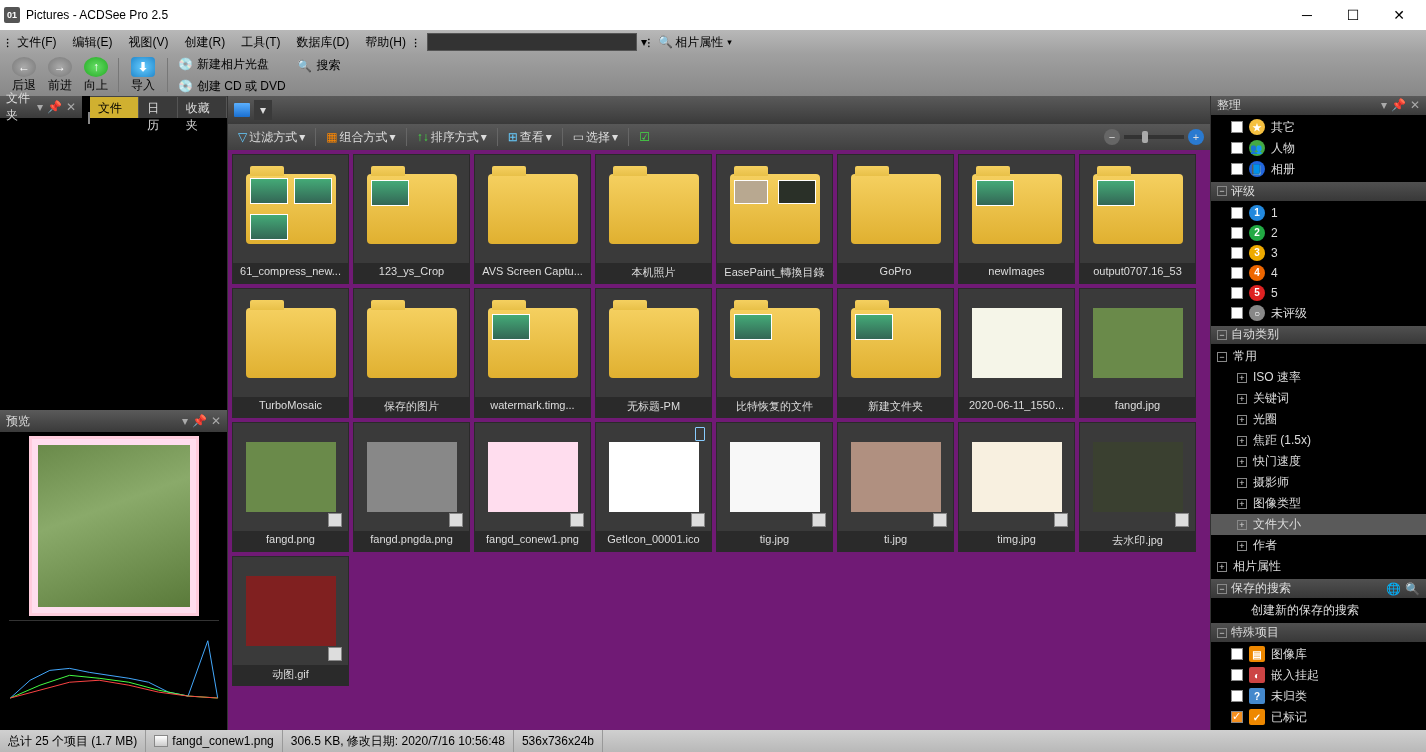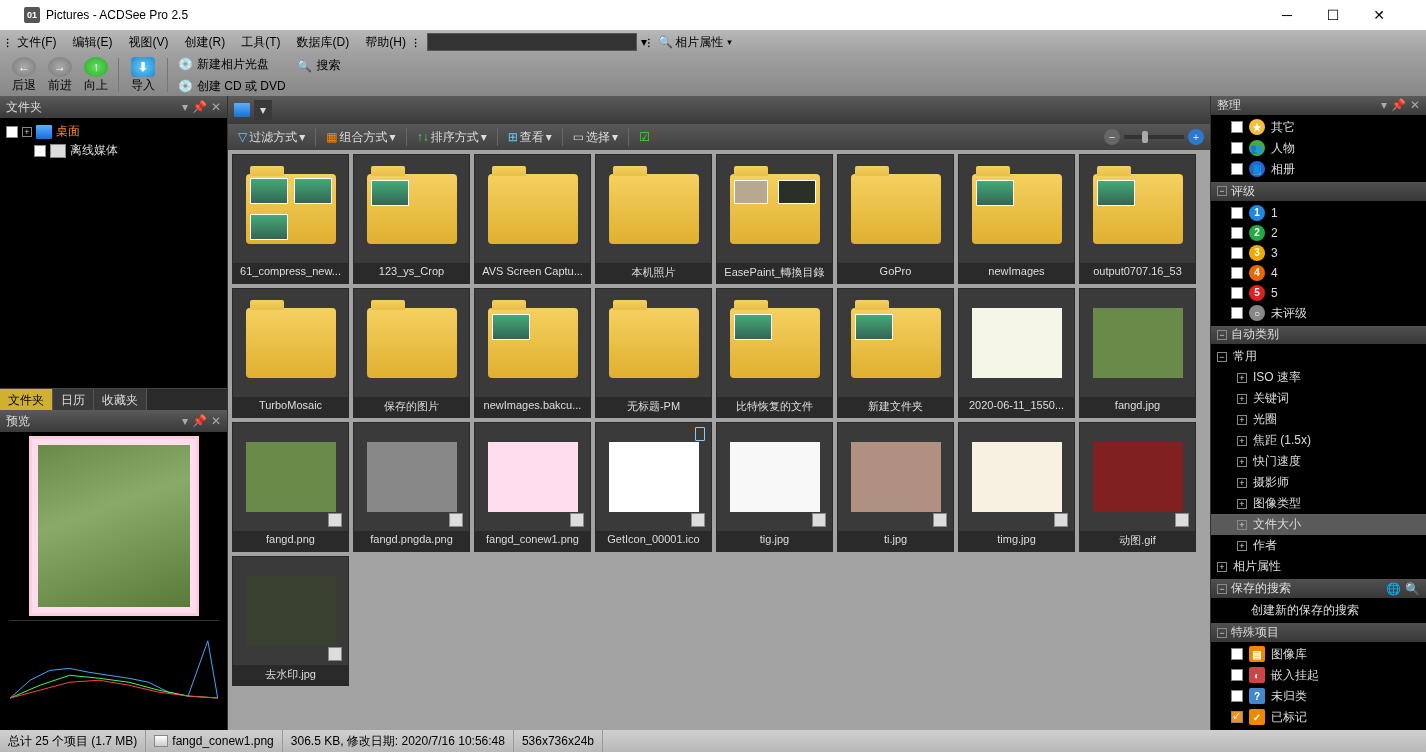--- a/index.html
+++ b/index.html
@@ -1,38 +1,38 @@
 <!DOCTYPE html>
 <html><head>
 <meta charset="utf-8">
 <style>
 * { margin: 0; padding: 0; box-sizing: border-box; font-family: "Microsoft YaHei", "Segoe UI", sans-serif; font-size: 12px; user-select: none; }
 body { background: #000; color: #ddd; width: 1426px; height: 752px; overflow: hidden; display: flex; flex-direction: column; }
 
-.titlebar { height: 30px; background: #fff; color: #000; display: flex; align-items: center; padding: 0 24px; }
+.titlebar { height: 30px; background: #fff; color: #000; display: flex; align-items: center; padding: 0 4px; }
 .titlebar .ico { width: 16px; height: 16px; background: #555; border-radius: 2px; margin-right: 6px; display:flex;align-items:center;justify-content:center;color:#fff;font-size:9px;font-weight:bold; }
 .titlebar .wbtns { margin-left: auto; display: flex; }
 .titlebar .wbtn { width: 46px; height: 30px; display: flex; align-items: center; justify-content: center; font-size: 14px; }
 
 .menubar { height: 24px; background: linear-gradient(#b8b8b8,#a0a0a0); color: #000; display: flex; align-items: center; padding: 0 6px; gap: 0; }
 .menubar .mi { padding: 2px 8px; }
 .menubar .qsearch { margin-left: 10px; width: 210px; height: 18px; background: #333; border: 1px solid #555; }
 .menubar .qs-btn { margin-left: 8px; display:flex; align-items:center; gap:2px; }
 .menubar .dd { font-size:9px; margin-left:2px; }
 
 .toolbar { height: 42px; background: linear-gradient(#a0a0a0,#888); color: #000; display: flex; align-items: center; padding: 0 6px; }
 .toolbar .tbtn { display: flex; flex-direction: column; align-items: center; width: 36px; font-size: 11px; }
 .toolbar .tbtn .g { width: 24px; height: 20px; border-radius: 50%; display:flex;align-items:center;justify-content:center;color:#fff;font-weight:bold; }
 .toolbar .sep { width:1px; height:34px; background:#777; margin:0 4px; }
 .toolbar .btnrow { display:flex; align-items:center; gap:4px; padding:2px 6px; }
 .toolbar .btncol { display:flex; flex-direction:column; gap:1px; }
 
 .workspace { flex:1; display:flex; background:#4a4a4a; min-height:0; }
 
-.panel { display:flex; flex-direction:column; background:#000; }
+.panel { display:flex; flex-direction:row; background:#000; }
 .panel-title { height:22px; background:linear-gradient(#5a5a5a,#3a3a3a); display:flex; align-items:center; padding:0 6px; font-size:12px; }
 .panel-title .tright { margin-left:auto; display:flex; gap:4px; font-size:10px; color:#aaa; }
 .panel-title .tright span { cursor:default; }
 
 .left { width:228px; display:flex; flex-direction:column; border-right:1px solid #333; }
 .folders-body { flex:1; background:#000; padding:4px; overflow:hidden; }
 .folders-body .row { display:flex; align-items:center; gap:4px; padding:1px 2px; }
 .folders-body .cb { width:12px; height:12px; border:1px solid #888; background:#fff; }
 .folders-body .pm { width:10px; height:10px; border:1px solid #888; display:flex;align-items:center;justify-content:center; font-size:9px; color:#ccc; }
 .folders-body .fico { width:16px; height:14px; background:linear-gradient(#5bb0ff,#1a6fd0); border-radius:1px; }
@@ -55,21 +55,21 @@
 .pathbar .dd { width:18px; height:20px; background:#3a3a3a; display:flex;align-items:center;justify-content:center; }
 
 .viewbar { height:26px; background:linear-gradient(#585858,#404040); display:flex; align-items:center; padding:0 6px; gap:4px; }
 .viewbar .vi { display:flex; align-items:center; gap:2px; padding:2px 4px; }
 .viewbar .vsep { width:1px; height:18px; background:#666; margin:0 2px; }
 .viewbar .zoom { margin-left:auto; display:flex; align-items:center; gap:4px; }
 .viewbar .zbtn { width:16px; height:16px; border-radius:50%; background:#666; display:flex;align-items:center;justify-content:center; font-size:11px; }
 .viewbar .ztrack { width:60px; height:4px; background:#333; position:relative; }
 .viewbar .ztrack .zh { position:absolute; left:30%; top:-4px; width:6px; height:12px; background:#aaa; border-radius:2px; }
 
-.grid { flex:1; padding:4px; overflow:auto; background:#a3a3a3; display:grid; grid-template-columns:repeat(8, 117px); grid-auto-rows:130px; gap:4px; align-content:start; }
+.grid { flex:1; padding:4px; overflow:auto; background:#701a75; display:grid; grid-template-columns:repeat(8, 117px); grid-auto-rows:130px; gap:4px; align-content:start; }
 .thumb { background:#3a3a3a; border:1px solid #2a2a2a; display:flex; flex-direction:column; position:relative; }
 .thumb .img { flex:1; margin:4px; display:flex; align-items:center; justify-content:center; position:relative; overflow:hidden; }
 .thumb .folder { width:90px; height:70px; background:linear-gradient(#f5d060,#e0b030); border-radius:4px; position:relative; }
 .thumb .folder::before { content:""; position:absolute; top:-8px; left:4px; width:34px; height:10px; background:linear-gradient(#f5d060,#e8c048); border-radius:2px 2px 0 0; }
 .thumb .folder .ov { position:absolute; background:#4a7050; border:1px solid #fff; }
 .thumb .pic { width:90px; height:70px; background:#888; position:relative; }
 .thumb .lbl { height:20px; background:#2a2a2a; color:#ddd; text-align:center; padding:2px 4px; white-space:nowrap; overflow:hidden; text-overflow:ellipsis; font-size:11px; }
 .thumb .badge { position:absolute; bottom:24px; right:6px; width:14px; height:14px; background:#ddd; border:1px solid #888; }
 .thumb .clip { position:absolute; top:4px; right:6px; width:10px; height:14px; border:1px solid #8cf; border-radius:1px; }
 
@@ -314,21 +314,21 @@
             <div class="folder"></div>
           </div>
           <div class="lbl">保存的图片</div>
         </div>
         <div class="thumb">
           <div class="img">
             <div class="folder">
               <div class="ov" style="top:6px;left:4px;width:38px;height:26px;background:linear-gradient(#4a7,#365)"></div>
             </div>
           </div>
-          <div class="lbl">newImages.bakcu...</div>
+          <div class="lbl">watermark.timg...</div>
         </div>
         <div class="thumb">
           <div class="img">
             <div class="folder"></div>
           </div>
           <div class="lbl">无标题-PM</div>
         </div>
         <div class="thumb">
           <div class="img">
             <div class="folder">
@@ -402,31 +402,31 @@
         </div>
         <div class="thumb">
           <div class="img">
             <div class="pic" style="background:#f8f0e0"></div>
           </div>
           <div class="badge"></div>
           <div class="lbl">timg.jpg</div>
         </div>
         <div class="thumb">
           <div class="img">
+            <div class="pic" style="background:#3a4030"></div>
+          </div>
+          <div class="badge"></div>
+          <div class="lbl">去水印.jpg</div>
+        </div>
+        <div class="thumb">
+          <div class="img">
             <div class="pic" style="background:#802020"></div>
           </div>
           <div class="badge"></div>
           <div class="lbl">动图.gif</div>
-        </div>
-        <div class="thumb">
-          <div class="img">
-            <div class="pic" style="background:#3a4030"></div>
-          </div>
-          <div class="badge"></div>
-          <div class="lbl">去水印.jpg</div>
         </div>
       </div>
   </div>
 
   <div class="right">
     <div class="panel-title">
       <span>整理</span>
       <div class="tright">
           <span>▾</span>
           <span>📌</span>

